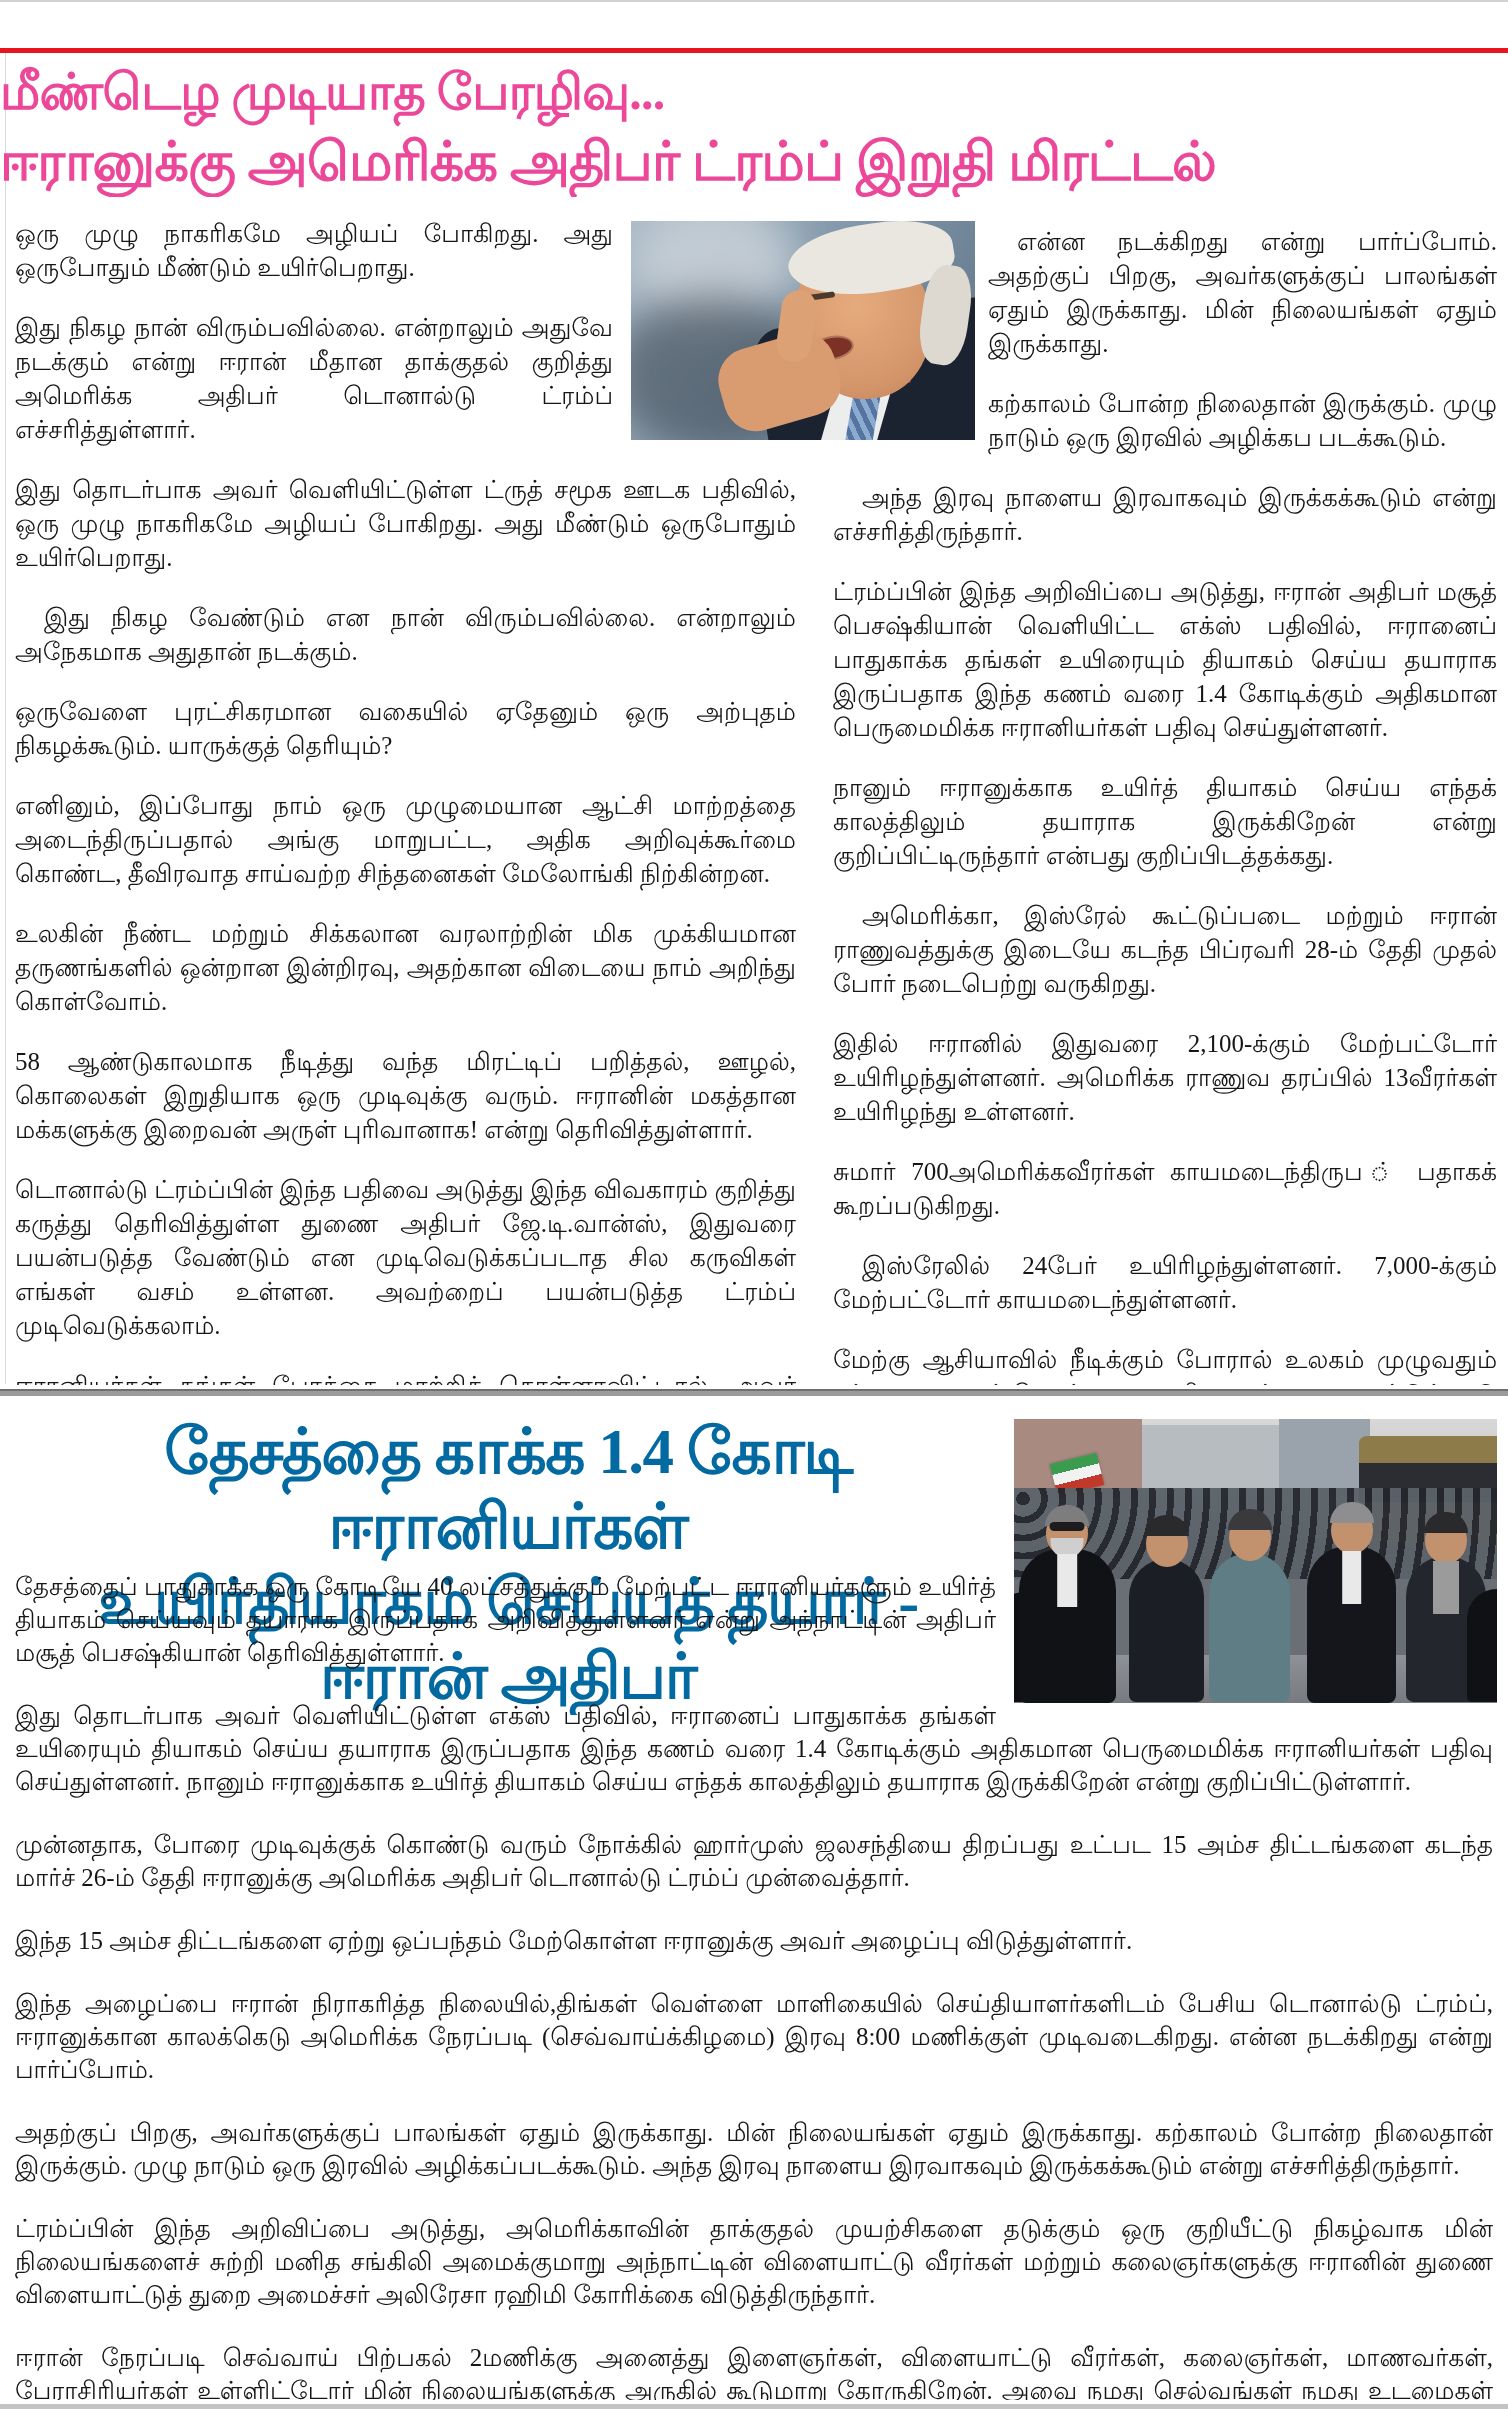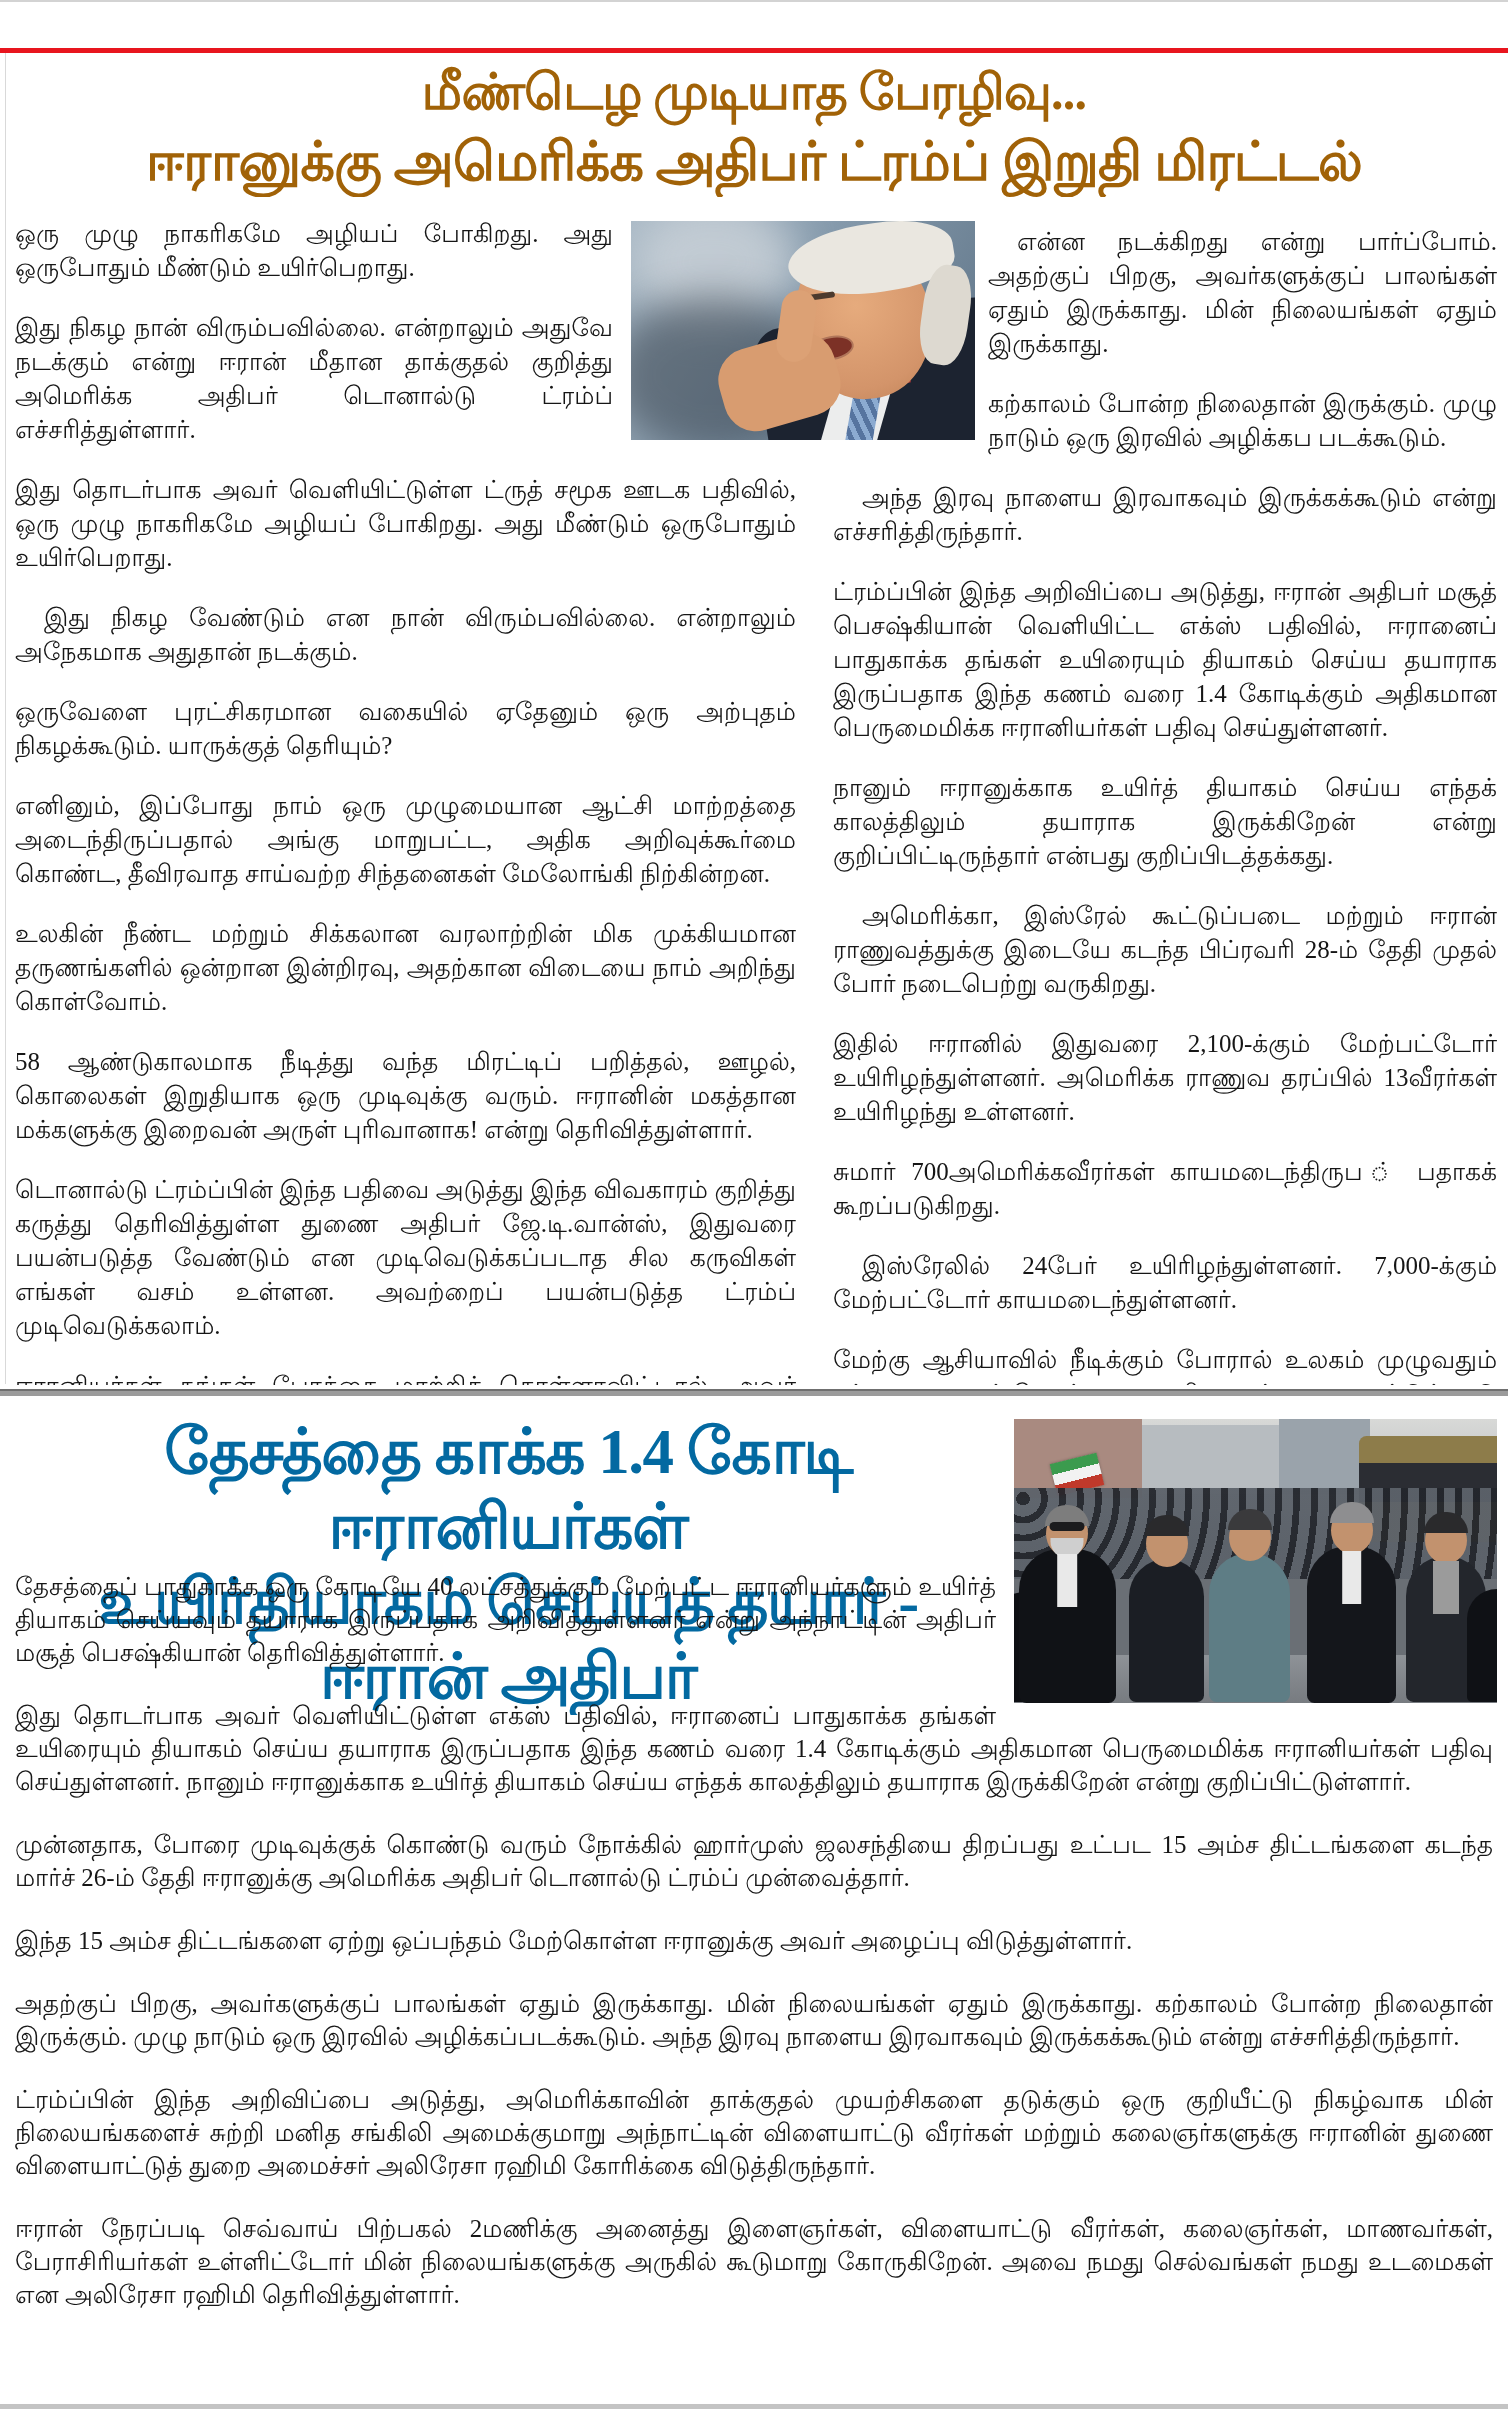--- a/index.html
+++ b/index.html
@@ -14,22 +14,22 @@
   .hdr{position:absolute;left:0;top:10.6px;width:1508px;height:36px;
        font-family:"Liberation Sans", sans-serif;font-weight:bold;font-size:35px;color:#e8151e;}
   .hdr span{position:absolute;top:0;white-space:nowrap;}
   .hdr .d{left:13.6px;}
   .hdr .w{left:575px;}
   .hdr .s{left:1039px;}
   .hdr .p{left:1291px;letter-spacing:3px;}
   .red-rule{position:absolute;left:0;top:48px;width:1508px;height:4.5px;background:#e8151e;}
   .left-edge{position:absolute;left:4.5px;top:53px;width:1.5px;height:1331px;background:#d9d9d9;}
   
-  .headline1{position:absolute;left:0;top:56px;width:1508px;text-align:center;
-             font-weight:bold;color:#a16207;overflow:hidden;}
+  .headline1{position:absolute;left:0;top:56px;width:1508px;
+             font-weight:bold;color:#ec4899;overflow:hidden;}
   .headline1 .l1{font-size:50px;line-height:72px;letter-spacing:-0.8px;}
   .headline1 .l2{font-size:54px;line-height:69px;letter-spacing:-0.8px;}
   
   .s1-left{position:absolute;left:15px;top:217px;width:781px;height:1168px;overflow:hidden;}
   .s1-right{position:absolute;left:833px;top:225px;width:664px;height:1160px;overflow:hidden;}
   .s1-left p,.s1-right p,.s2-body p{
     margin:0 0 26px 0;font-size:25px;line-height:34px;text-align:justify;color:#161616;}
   .spacer-r{float:right;width:183px;height:232px;}
   .spacer-l{float:left;width:155px;height:220px;}
   .indent{text-indent:29px;}
@@ -216,20 +216,21 @@
     </div>
     <div class="fig f7"></div>
   </div>
 
   <div class="s2-body">
     <div class="spacer-photo2"></div>
     <p>தேசத்தைப் பாதுகாக்க ஒரு கோடியே 40 லட்சத்துக்கும் மேற்பட்ட ஈரானியர்களும் உயிர்த் தியாகம் செய்யவும் தயாராக இருப்பதாக அறிவித்துள்ளனர் என்று அந்நாட்டின் அதிபர் மசூத் பெசஷ்கியான் தெரிவித்துள்ளார்.</p>
     <p>இது தொடர்பாக அவர் வெளியிட்டுள்ள எக்ஸ் பதிவில், ஈரானைப் பாதுகாக்க தங்கள் உயிரையும் தியாகம் செய்ய தயாராக இருப்பதாக இந்த கணம் வரை 1.4 கோடிக்கும் அதிகமான பெருமைமிக்க ஈரானியர்கள் பதிவு செய்துள்ளனர். நானும் ஈரானுக்காக உயிர்த் தியாகம் செய்ய எந்தக் காலத்திலும் தயாராக இருக்கிறேன் என்று குறிப்பிட்டுள்ளார்.</p>
     <p>முன்னதாக, போரை முடிவுக்குக் கொண்டு வரும் நோக்கில் ஹார்முஸ் ஜலசந்தியை திறப்பது உட்பட 15 அம்ச திட்டங்களை கடந்த மார்ச் 26-ம் தேதி ஈரானுக்கு அமெரிக்க அதிபர் டொனால்டு ட்ரம்ப் முன்வைத்தார்.</p>
     <p>இந்த 15 அம்ச திட்டங்களை ஏற்று ஒப்பந்தம் மேற்கொள்ள ஈரானுக்கு அவர் அழைப்பு விடுத்துள்ளார்.</p>
+    <p>இந்த அழைப்பை ஈரான் நிராகரித்த நிலையில்,திங்கள் வெள்ளை மாளிகையில் செய்தியாளர்களிடம் பேசிய டொனால்டு ட்ரம்ப், ஈரானுக்கான காலக்கெடு அமெரிக்க நேரப்படி (செவ்வாய்க்கிழமை) இரவு 8:00 மணிக்குள் முடிவடைகிறது. என்ன நடக்கிறது என்று பார்ப்போம்.</p>
     <p>அதற்குப் பிறகு, அவர்களுக்குப் பாலங்கள் ஏதும் இருக்காது. மின் நிலையங்கள் ஏதும் இருக்காது. கற்காலம் போன்ற நிலைதான் இருக்கும். முழு நாடும் ஒரு இரவில் அழிக்கப்படக்கூடும். அந்த இரவு நாளைய இரவாகவும் இருக்கக்கூடும் என்று எச்சரித்திருந்தார்.</p>
     <p>ட்ரம்ப்பின் இந்த அறிவிப்பை அடுத்து, அமெரிக்காவின் தாக்குதல் முயற்சிகளை தடுக்கும் ஒரு குறியீட்டு நிகழ்வாக மின் நிலையங்களைச் சுற்றி மனித சங்கிலி அமைக்குமாறு அந்நாட்டின் விளையாட்டு வீரர்கள் மற்றும் கலைஞர்களுக்கு ஈரானின் துணை விளையாட்டுத் துறை அமைச்சர் அலிரேசா ரஹிமி கோரிக்கை விடுத்திருந்தார்.</p>
     <p>ஈரான் நேரப்படி செவ்வாய் பிற்பகல் 2மணிக்கு அனைத்து இளைஞர்கள், விளையாட்டு வீரர்கள், கலைஞர்கள், மாணவர்கள், பேராசிரியர்கள் உள்ளிட்டோர் மின் நிலையங்களுக்கு அருகில் கூடுமாறு கோருகிறேன். அவை நமது செல்வங்கள் நமது உடமைகள் என அலிரேசா ரஹிமி தெரிவித்துள்ளார்.</p>
 
   </div>
 
   <div class="bottom-edge"></div>
 
 </div>
 

